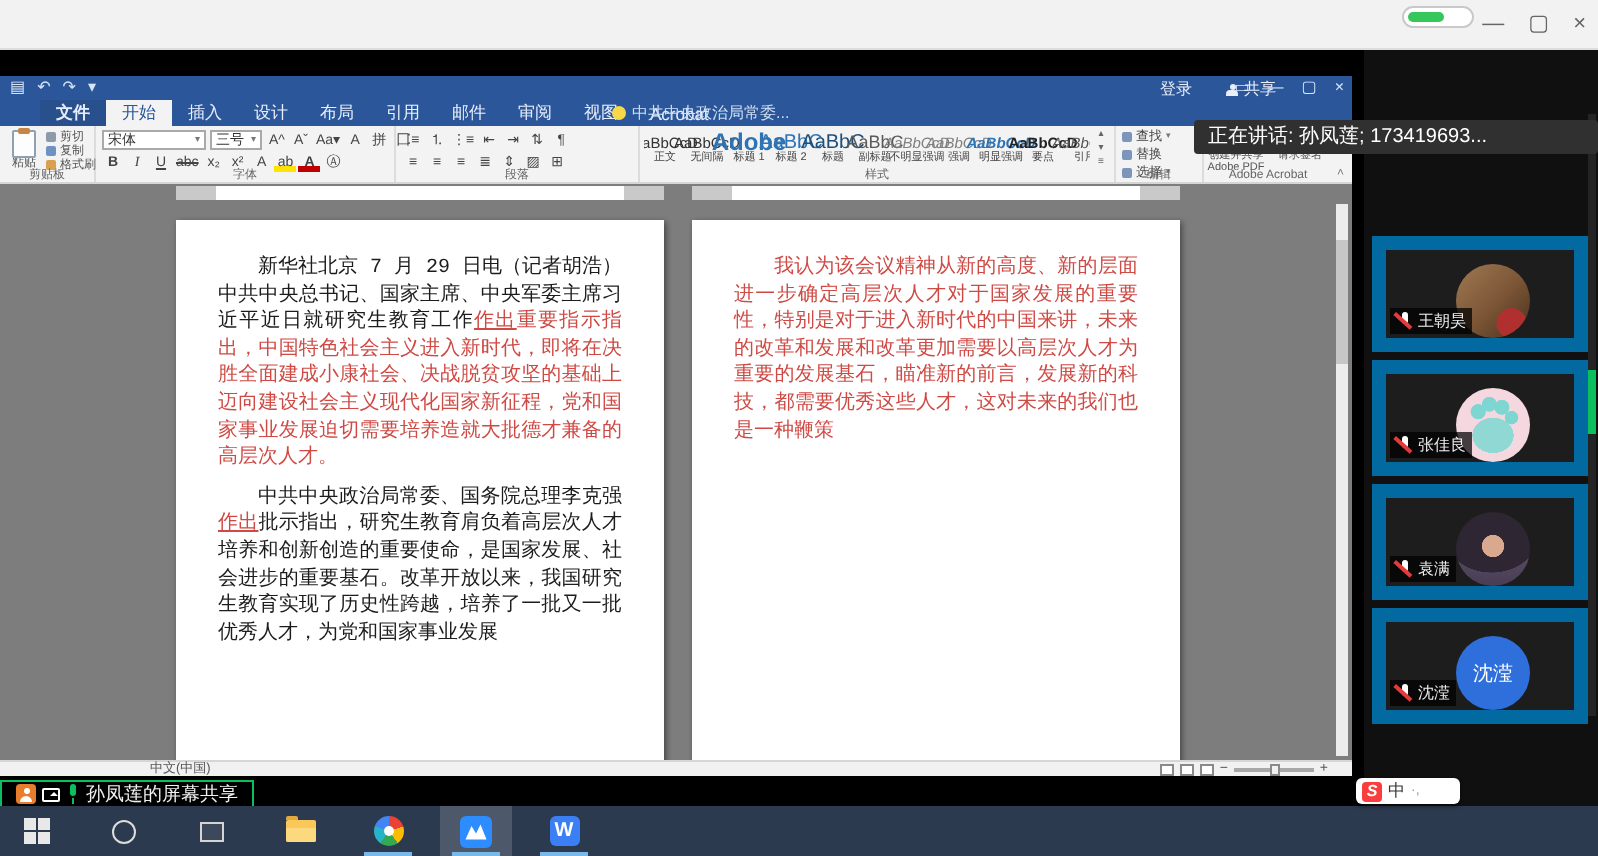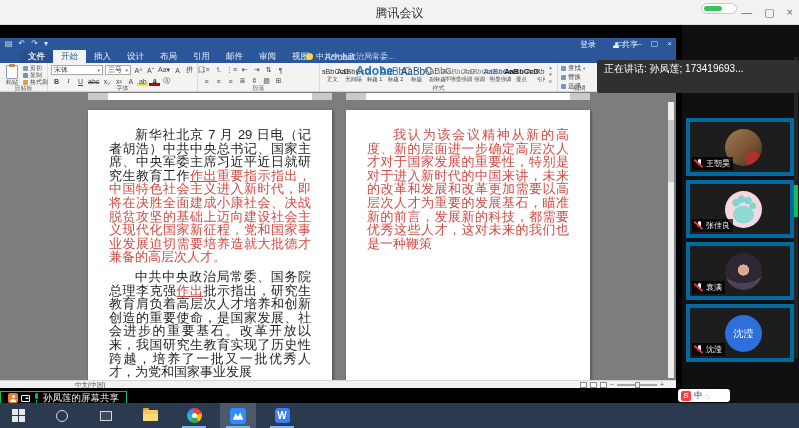--- a/index.html
+++ b/index.html
@@ -106,21 +106,21 @@
   .ruler{position:absolute;left:0;top:54px;width:100%;height:9px;background:#7d7d7d;}
   .rseg{position:absolute;top:1px;height:7px;background:#fff;}
   .rseg::before,.rseg::after{content:"";position:absolute;top:0;width:20px;height:7px;background:#c9c9c9;}
   .rseg::before{left:0;} .rseg::after{right:0;}
 
   
   .canvas{position:absolute;left:0;top:63px;width:100%;height:279px;background:#7d7d7d;overflow:hidden;}
   .page{position:absolute;top:9px;bottom:-4px;width:244px;background:#fff;box-shadow:1px 1px 3px rgba(0,0,0,.45);
     padding:18px 21px 0 21px;overflow:hidden;}
   .pg-left{left:88px;} .pg-right{left:346px;}
-  .para{margin:0 0 6px 0;font-family:Liberation Sans, sans-serif;font-size:13px;line-height:13.6px;
+  .para{margin:0 0 6px 0;font-family:Liberation Mono, monospace;font-size:10px;line-height:13.6px;
     color:#1c1c1c;text-align:justify;text-indent:2em;}
   .para[data-pc="noindent"]{text-indent:0;}
   .para .r{color:#cf4a44;}
   .para .ru{color:#cf4a44;text-decoration:underline;}
 
   
   .vs{position:absolute;right:2px;top:64px;bottom:10px;width:6px;background:#ececec;}
   .vst{position:absolute;left:0;top:18px;width:6px;height:62px;background:#c6c6c6;}
   .wstatus{position:absolute;left:0;bottom:0;width:100%;height:8px;background:#f1f1f1;border-top:1px solid #d6d6d6;}
   .wlang{position:absolute;left:75px;top:0;font-size:6.5px;color:#555;line-height:8px;}
@@ -138,21 +138,21 @@
   .hostb::before{content:"";position:absolute;left:3.5px;top:1.5px;width:3px;height:3px;border-radius:50%;background:#fff;}
   .hostb::after{content:"";position:absolute;left:2px;bottom:1.5px;width:6px;height:3px;border-radius:3px 3px 0 0;background:#fff;}
   .scrico{width:9px;height:7px;border:1px solid #fff;border-radius:1px;position:relative;flex:0 0 auto;}
   .scrico::after{content:"";position:absolute;left:2.5px;top:1.5px;border:2px solid transparent;border-bottom-color:#fff;border-top-width:0;}
   .micg{position:relative;width:7px;height:10px;flex:0 0 auto;}
   .micg::before{content:"";position:absolute;left:2px;top:0;width:3px;height:6px;border-radius:2px;background:#0bbf5f;}
   .micg::after{content:"";position:absolute;left:3px;bottom:0;width:1px;height:3px;background:#0bbf5f;}
 
   
   .sidebar{position:absolute;left:682px;top:25px;width:117px;height:378px;background:#101010;}
-  .ptile{position:absolute;left:4px;width:108px;height:58px;background:#1d1d1d;border:4px solid #0369a1;}
+  .ptile{position:absolute;left:4px;width:108px;height:58px;background:#1d1d1d;border:7px solid #0369a1;}
   .t-share{top:32px;border:1px solid #0bbf5f;}
   .ptile:nth-of-type(1){top:93px;} .ptile:nth-of-type(2){top:155px;}
   .ptile:nth-of-type(3){top:217px;} .ptile:nth-of-type(4){top:279px;}
   .avatar{border-radius:50%;display:flex;align-items:center;justify-content:center;overflow:hidden;}
   .bigav{position:absolute;left:31px;top:5px;width:44px;height:44px;background:#2e6fdb;}
   .bigav .avtxt{font-size:12px;color:#fff;}
   .pav{position:absolute;left:35px;top:7px;width:37px;height:37px;background:#444;}
   .pav .avtxt{font-size:10px;color:#fff;}
   .pav[data-av="blue"]{background:#2e6fdb;}
   .pav[data-av="desk"]{background:
@@ -174,21 +174,21 @@
   .pname .pnm{font-size:8px;color:#eee;white-space:nowrap;}
   .micm{position:relative;width:9px;height:9px;flex:0 0 auto;}
   .micm::before{content:"";position:absolute;left:3px;top:0;width:3px;height:5.5px;border-radius:2px;background:#fff;box-shadow:0 6px 0 -2px #fff;}
   .micm::after{content:"";position:absolute;left:0;top:0;width:11px;height:1.5px;background:#e23b3b;transform:rotate(42deg);transform-origin:0 0;}
   .tsbar{position:absolute;left:2px;bottom:2px;display:flex;align-items:center;gap:2px;}
   .tsbar .slbl2{font-size:7px;color:#eee;background:rgba(0,0,0,.72);padding:1px 2px;white-space:nowrap;}
   .sscroll{position:absolute;right:1px;top:32px;bottom:45px;width:4px;background:#242424;}
   .ssthumb{position:absolute;left:0;top:128px;width:4px;height:32px;background:#0bbf5f;}
 
   
-  .speaking{position:absolute;left:597px;top:60px;width:202px;height:33px;background:#303030;border-radius:2px;
+  .speaking{position:absolute;left:597px;top:60px;width:202px;height:17px;background:#303030;border-radius:2px;
     z-index:50;font-size:10px;color:#fff;line-height:17px;padding-left:7px;white-space:nowrap;overflow:hidden;}
 
   
   .sogou{position:absolute;left:678px;top:389px;width:52px;height:13px;background:#fff;border-radius:3px;
     box-shadow:0 1px 2px rgba(0,0,0,.5);z-index:60;display:flex;align-items:center;gap:3px;padding:0 3px;}
   .sgS{width:10px;height:10px;background:#fa3e3e;border-radius:2px;color:#fff;font-size:8px;font-weight:bold;
     font-style:italic;display:flex;align-items:center;justify-content:center;}
   .sgM{font-size:8.5px;color:#333;}
   .sgT{font-size:7px;color:#999;}
 
@@ -234,21 +234,20 @@
     font-size:6.5px;line-height:9px;text-align:center;padding:0 1px;font-style:normal;}
   .badge.dark{background:#1f2a38;border:1px solid #d8dde5;}
   .ttxt{color:#eee;font-size:9px;}
 </style>
 </head>
 <body>
 
 <div class="screen" data-name="screen">
 
   <div class="mtb" data-name="meeting-titlebar">
-    <span class="mtitle" data-name="meeting-title">腾讯会议</span>
     <span class="pill" data-name="meeting-share-toggle">
         <span class="pill-g" data-name="toggle-on-indicator"></span>
       </span>
     <span class="mwc" data-name="meeting-window-controls">
 
     <span class="mwcb" data-name="meeting-minimize-button">—</span>
         <span class="mwcb" data-name="meeting-maximize-button">▢</span>
         <span class="mwcb" data-name="meeting-close-button">×</span>
       </span>
   </div>

